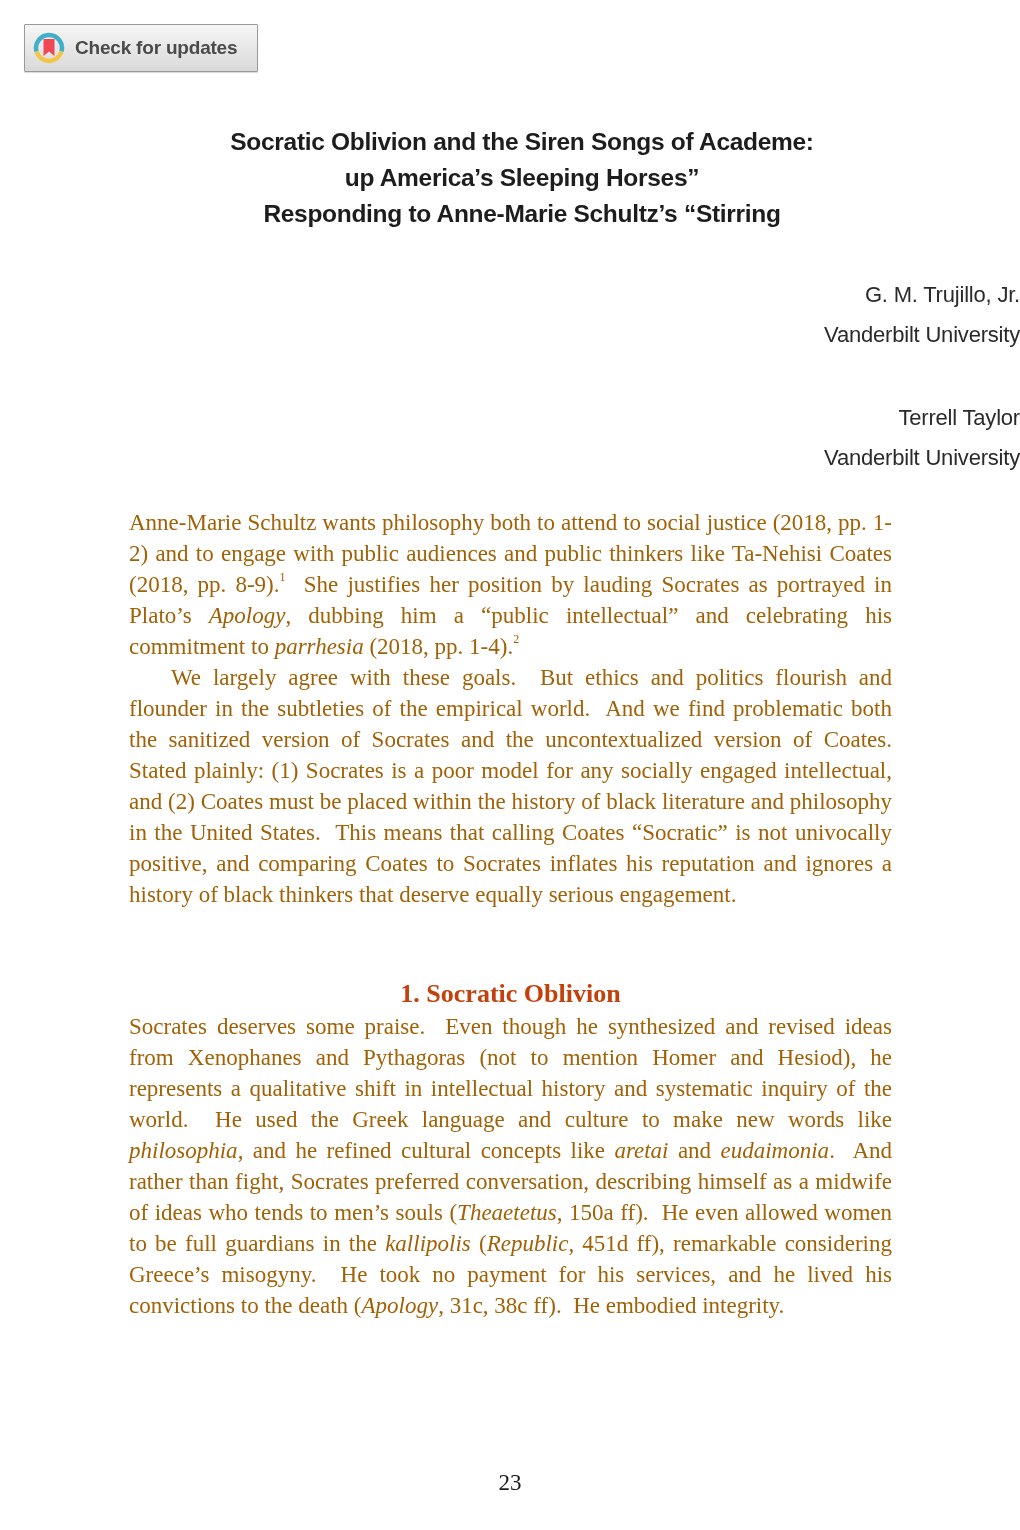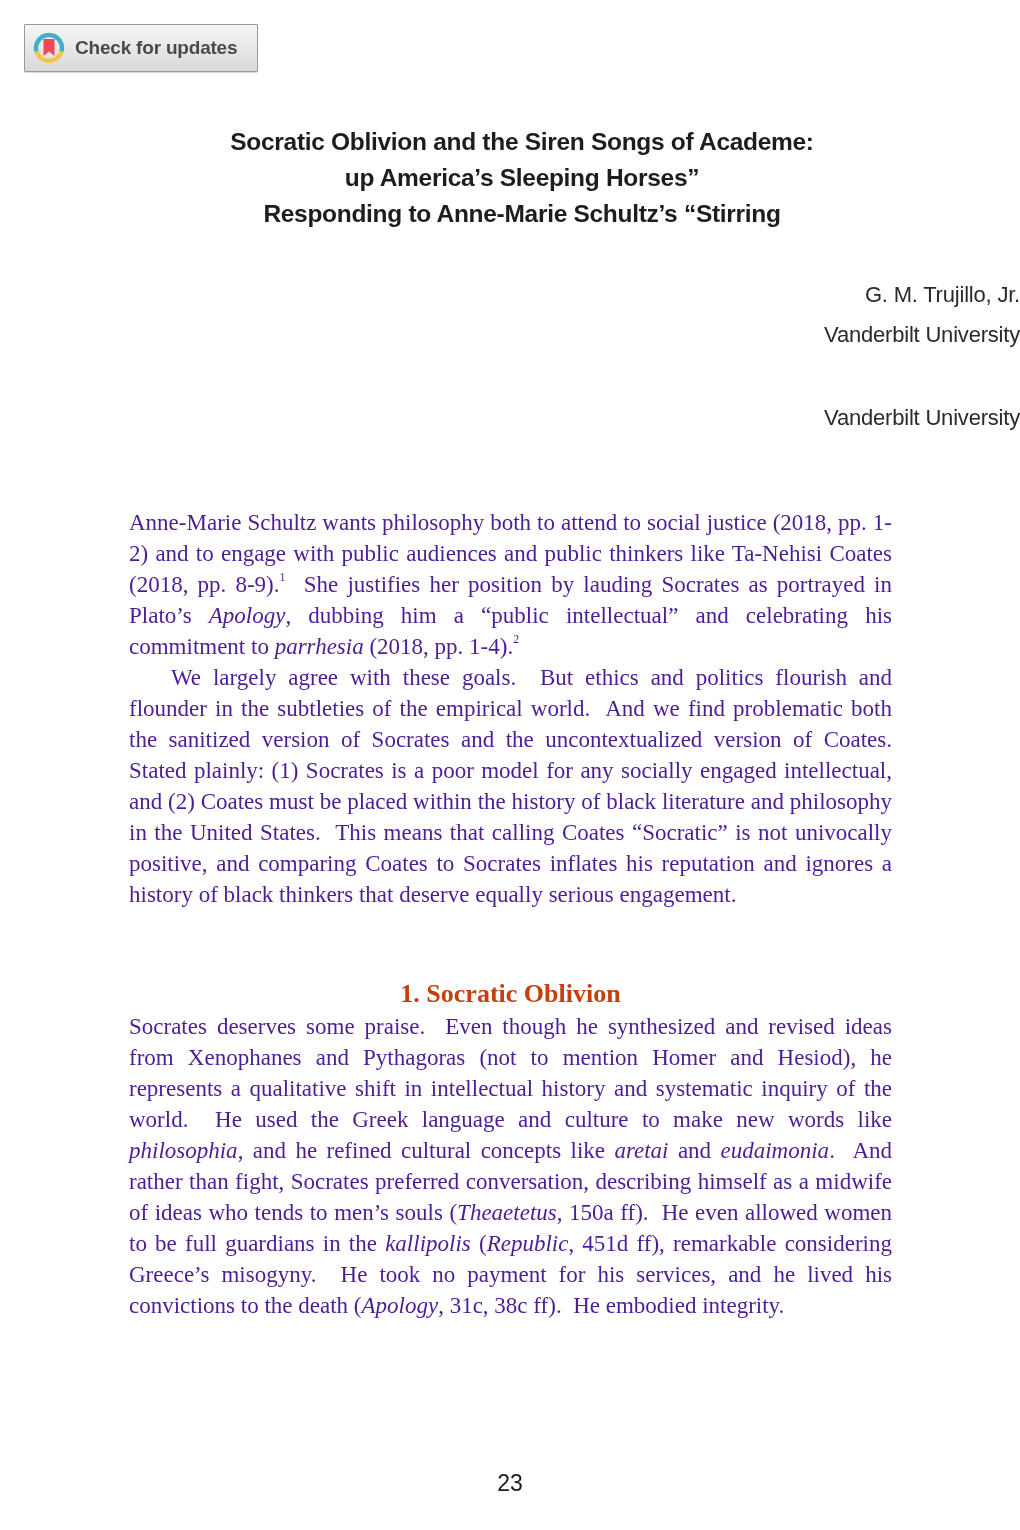--- a/index.html
+++ b/index.html
@@ -70,21 +70,21 @@
     }
     .author-block { height: 123px; }
     .author-block div { line-height: 40px; letter-spacing: -0.2px; }
     .body-text {
       position: absolute;
       left: 129px;
       width: 763px;
       font-family: "Liberation Serif", serif;
       font-size: 23px;
       line-height: 31px;
-      color: #4c1d95;
+      color: #a16207;
       text-align: justify;
     }
     .p1 { top: 507px; }
     .body-text p {
       margin: 0;
       text-align: justify;
     }
     .body-text p.indent { text-indent: 42px; }
     .body-text i { font-style: italic; }
     .body-text sup {
@@ -106,21 +106,21 @@
       line-height: 34px;
       color: #c2410c;
     }
     .p2 { top: 1011px; }
     .page-number {
       position: absolute;
       left: 0;
       top: 1470px;
       width: 1020px;
       text-align: center;
-      font-family: Liberation Sans, sans-serif;
+      font-family: Liberation Serif, serif;
       font-size: 23px;
       color: #1a1a1a;
     }
   </style>
 </head>
 <body>
 
 <div class="badge">
   <svg class="badge-icon" viewBox="0 0 32 32">
     <path d="M16 3 A13 13 0 0 1 28.5 19.5" fill="none" stroke="#3fb0c9" stroke-width="4.5"></path>
@@ -136,20 +136,21 @@
   <div>up America’s Sleeping Horses”</div>
   <div>Responding to Anne-Marie Schultz’s “Stirring</div>
 </div>
 
 <div class="authors">
   <div class="author-block">
     <div>G. M. Trujillo, Jr.</div>
     <div>Vanderbilt University</div>
   </div>
   <div class="author-block">
+    <div>Terrell Taylor</div>
     <div>Vanderbilt University</div>
   </div>
 </div>
 
 <div class="body-text p1">
   <p><span>Anne-Marie Schultz wants philosophy both to attend to social justice (2018, pp. 1-2) and to engage with public audiences and public thinkers like Ta-Nehisi Coates (2018, pp. 8-9).</span><sup>1</sup><span style="white-space:pre-wrap">  She justifies her position by lauding Socrates as portrayed in Plato’s </span><i>Apology</i><span>, dubbing him a “public intellectual” and celebrating his commitment to </span><i>parrhesia</i><span> (2018, pp. 1-4).</span><sup>2</sup></p>
   <p class="indent" style="white-space:pre-wrap">We largely agree with these goals.  But ethics and politics flourish and flounder in the subtleties of the empirical world.  And we find problematic both the sanitized version of Socrates and the uncontextualized version of Coates.  Stated plainly: (1) Socrates is a poor model for any socially engaged intellectual, and (2) Coates must be placed within the history of black literature and philosophy in the United States.  This means that calling Coates “Socratic” is not univocally positive, and comparing Coates to Socrates inflates his reputation and ignores a history of black thinkers that deserve equally serious engagement.</p>
 </div>
 
 <div class="section-heading">1. Socratic Oblivion</div>

